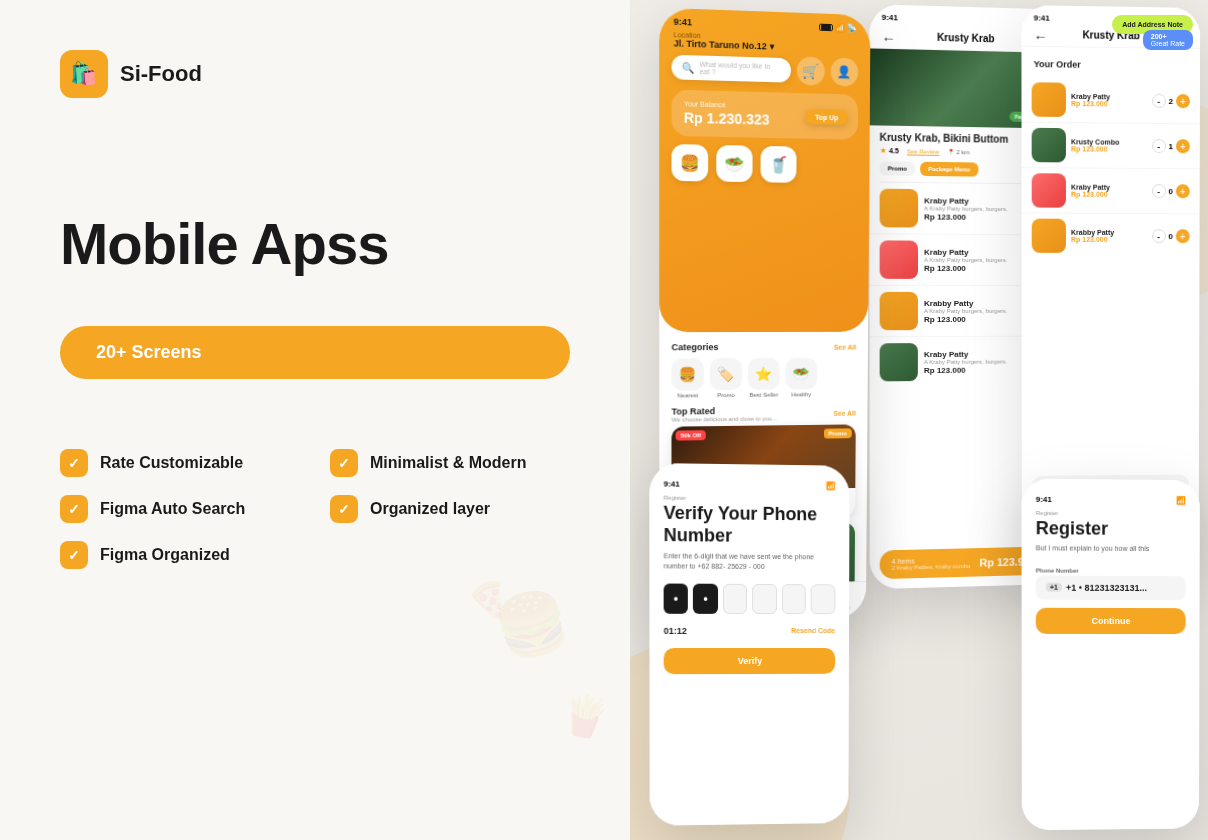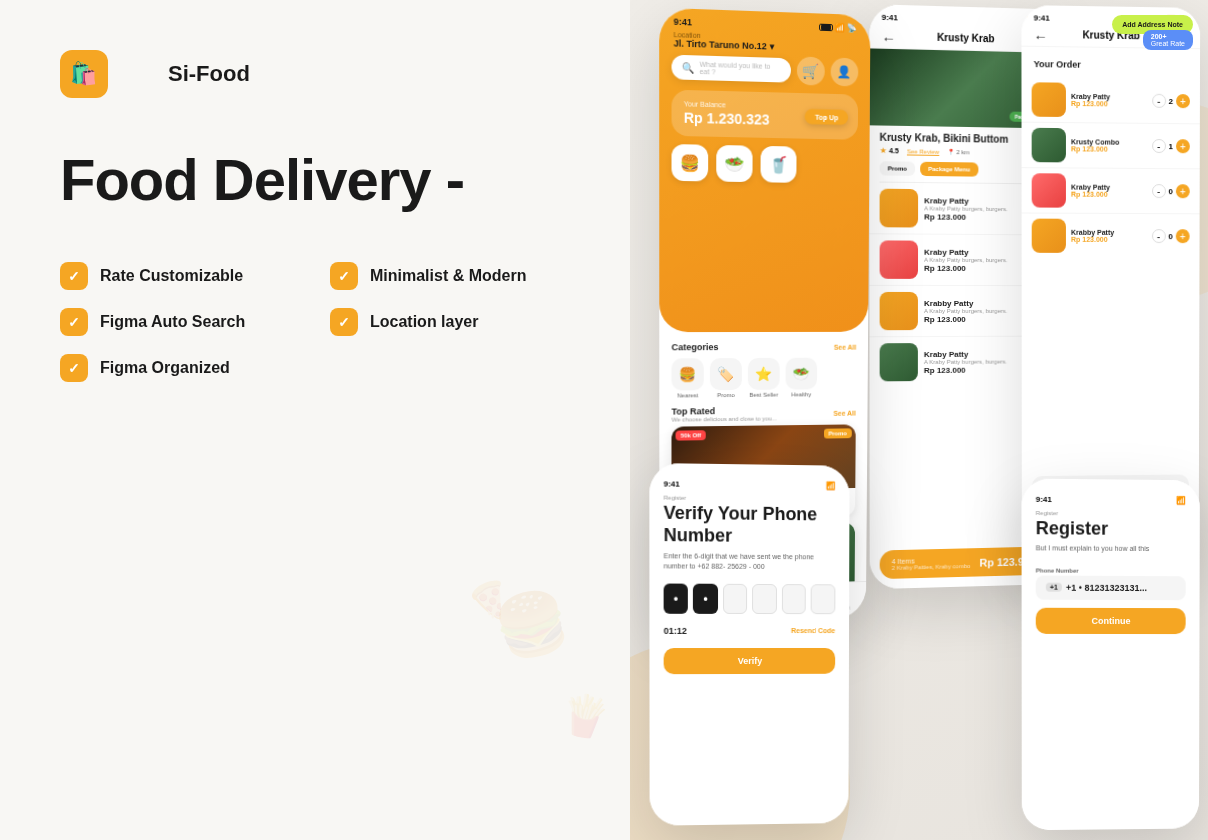--- a/index.html
+++ b/index.html
@@ -40,21 +40,20 @@
       align-items: center;
       justify-content: center;
       color: white;
       font-size: 22px;
     }
 
     .logo-text {
       font-size: 22px;
       font-weight: 700;
       color: #1a1a1a;
-      margin-left: 48px;
     }
 
     .headline {
       font-size: 58px;
       font-weight: 800;
       color: #1a1a1a;
       line-height: 1.1;
       margin-bottom: 50px;
       letter-spacing: -1px;
     }
@@ -193,40 +192,42 @@
 <body>
 
 <div class="left-panel">
 
   <div class="logo-row">
     <div class="logo-icon">🛍️</div>
     <span class="logo-text">Si-Food</span>
   </div>
 
   <h1 class="headline">
-    <span>Food Delivery -</span><br>
+    <br>
+    <span>Mobile Apss</span>
   </h1>
 
+  <div class="screens-badge">20+ Screens</div>
 
   <div class="features-grid">
     <div class="feature-item">
       <div class="check-badge">✓</div>
       <span class="feature-label">Rate Customizable</span>
     </div>
     <div class="feature-item">
       <div class="check-badge">✓</div>
       <span class="feature-label">Minimalist &amp; Modern</span>
     </div>
     <div class="feature-item">
       <div class="check-badge">✓</div>
       <span class="feature-label">Figma Auto Search</span>
     </div>
     <div class="feature-item">
       <div class="check-badge">✓</div>
-      <span class="feature-label">Location layer</span>
+      <span class="feature-label">Organized layer</span>
     </div>
     <div class="feature-item">
       <div class="check-badge">✓</div>
       <span class="feature-label">Figma Organized</span>
     </div>
   </div>
 
   <div class="food-decoration food-dec-1">🍔</div>
   <div class="food-decoration food-dec-2">🍟</div>
   <div class="food-decoration food-dec-3">🍕</div>

